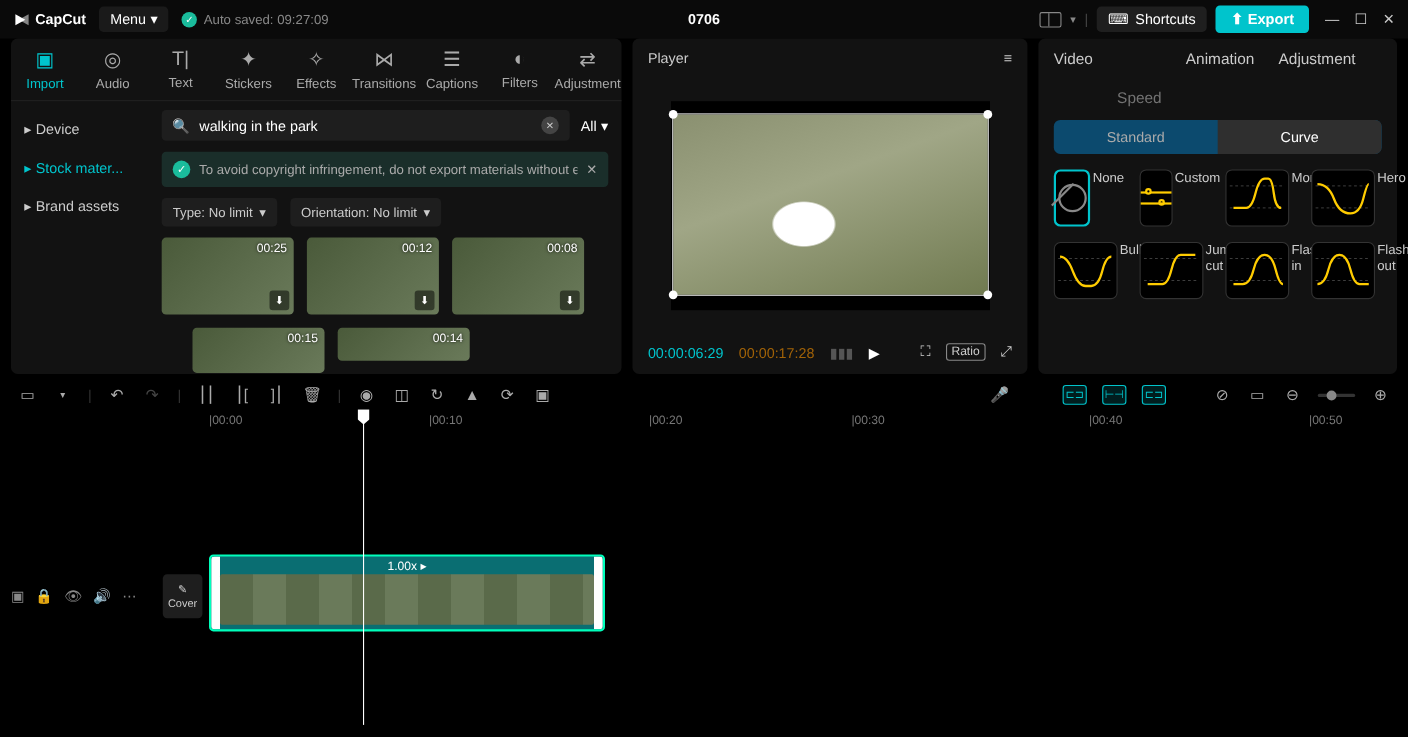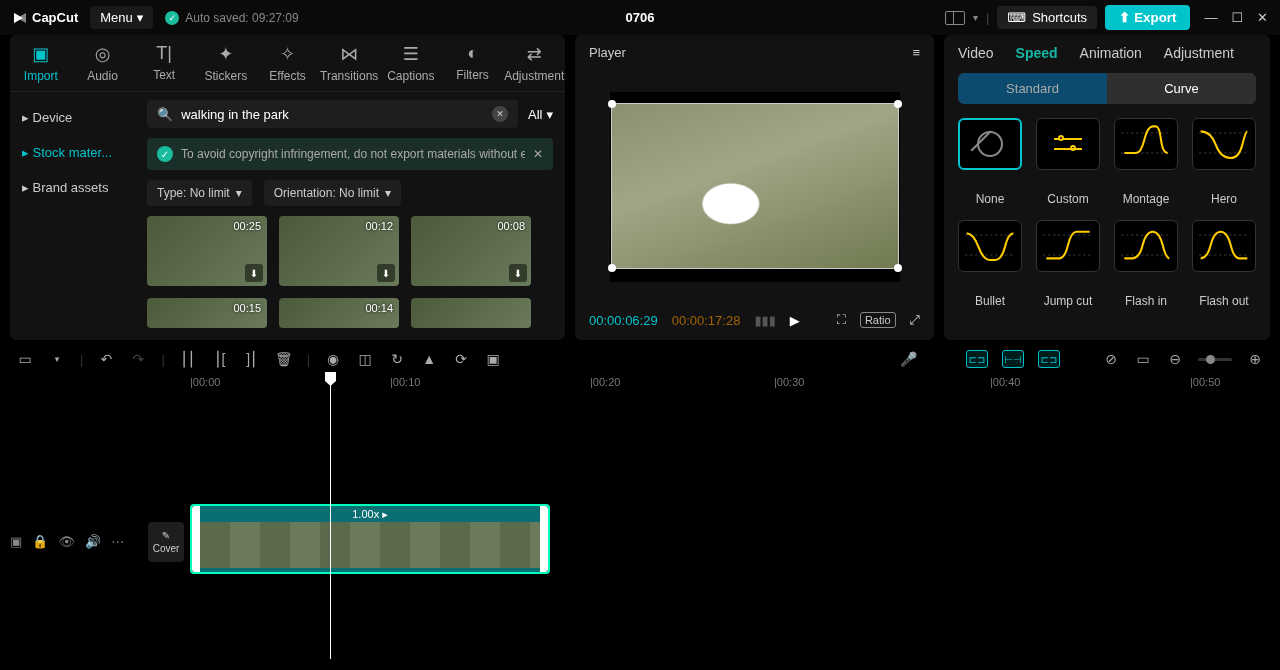--- a/index.html
+++ b/index.html
@@ -43,26 +43,26 @@
 .canvas { position: absolute; left: 2px; top: 12px; width: 286px; height: 164px; background: linear-gradient(160deg,#8a9070 0%,#a0a686 40%,#707a50 100%); outline: 1px solid #ccc; }
 .canvas::after { content: ""; position: absolute; left: 86px; top: 64px; width: 82px; height: 65px; background: radial-gradient(ellipse 42px 30px at 40% 55%, #fff 65%, transparent 70%); border-radius: 40% 50% 50% 40%; filter: blur(.3px); }
 .handle { width: 8px; height: 8px; background: #fff; border-radius: 50%; position: absolute; }
 .player-ctrl { padding: 8px 14px 12px; display: flex; align-items: center; gap: 14px; }
 .timecode-cur { color: #00c4cc; font-size: 13px; }
 .timecode-total { color: #a16207; font-size: 13px; }
 .play-icon { margin-left: auto; display: flex; gap: 14px; align-items: center; color: #ccc; }
 .right-panel { flex: 1; background: #121212; border-radius: 6px; padding: 10px 14px; }
 .right-tabs { display: flex; gap: 22px; margin-bottom: 12px; }
 .right-tab { color: #ccc; font-size: 14px; cursor: pointer; }
-.right-tab.active { color: #14b8a6; font-weight: 700; }
+.right-tab.active { color: #737373; font-weight: 400; margin-top: 36px; }
 .segmented { display: flex; background: #0c4a6e; border-radius: 6px; overflow: hidden; margin-bottom: 14px; }
 .seg { flex: 1; text-align: center; padding: 8px; color: #aaa; cursor: pointer; }
 .seg.active { background: #2f2f2f; color: #fff; }
 .curve-grid { display: grid; grid-template-columns: repeat(4, 64px); gap: 14px 14px; }
-.curve { display: flex; flex-direction: column; align-items: center; gap: 22px; }
+.curve { display: flex; flex-direction: row; align-items: flex-start; gap: 2px; }
 .curve-box { width: 64px; height: 52px; background: #000; border: 1px solid #333; border-radius: 6px; display: flex; align-items: center; justify-content: center; }
 .curve.active .curve-box { border: 2px solid #00c4cc; }
 .curve-label { font-size: 12px; color: #ccc; }
 .none-icon { width: 26px; height: 26px; border: 2px solid #888; border-radius: 50%; position: relative; }
 .none-icon::after { content: ""; position: absolute; left: 50%; top: -2px; width: 2px; height: 28px; background: #888; transform: rotate(45deg); transform-origin: top; }
 .sliders-icon { width: 28px; height: 20px; position: relative; }
 .sliders-icon::before, .sliders-icon::after { content: ""; position: absolute; left: 0; width: 28px; height: 2px; background: #ffcc00; }
 .sliders-icon::before { top: 4px; } .sliders-icon::after { top: 14px; }
 .wave svg { width: 56px; height: 40px; }
 .toolbar { height: 30px; display: flex; align-items: center; padding: 0 16px; gap: 14px; color: #aaa; margin-top: 4px; }
@@ -206,21 +206,21 @@
               <span class="dl">⬇</span>
             </div>
             <div class="thumb">
               <span class="dur">00:12</span>
               <span class="dl">⬇</span>
             </div>
             <div class="thumb">
               <span class="dur">00:08</span>
               <span class="dl">⬇</span>
             </div>
-            <div class="thumb row2" style="height: 30px;">
+            <div class="thumb row2" style="height: 41px; margin-left: 28px;">
               <span class="dur">00:15</span>
             </div>
             <div class="thumb row2" style="height: 30px;">
               <span class="dur">00:14</span>
             </div>
             <div class="thumb row2" style="height: 30px;"></div>
           </div>
       </div>
     </div>
   </div>

